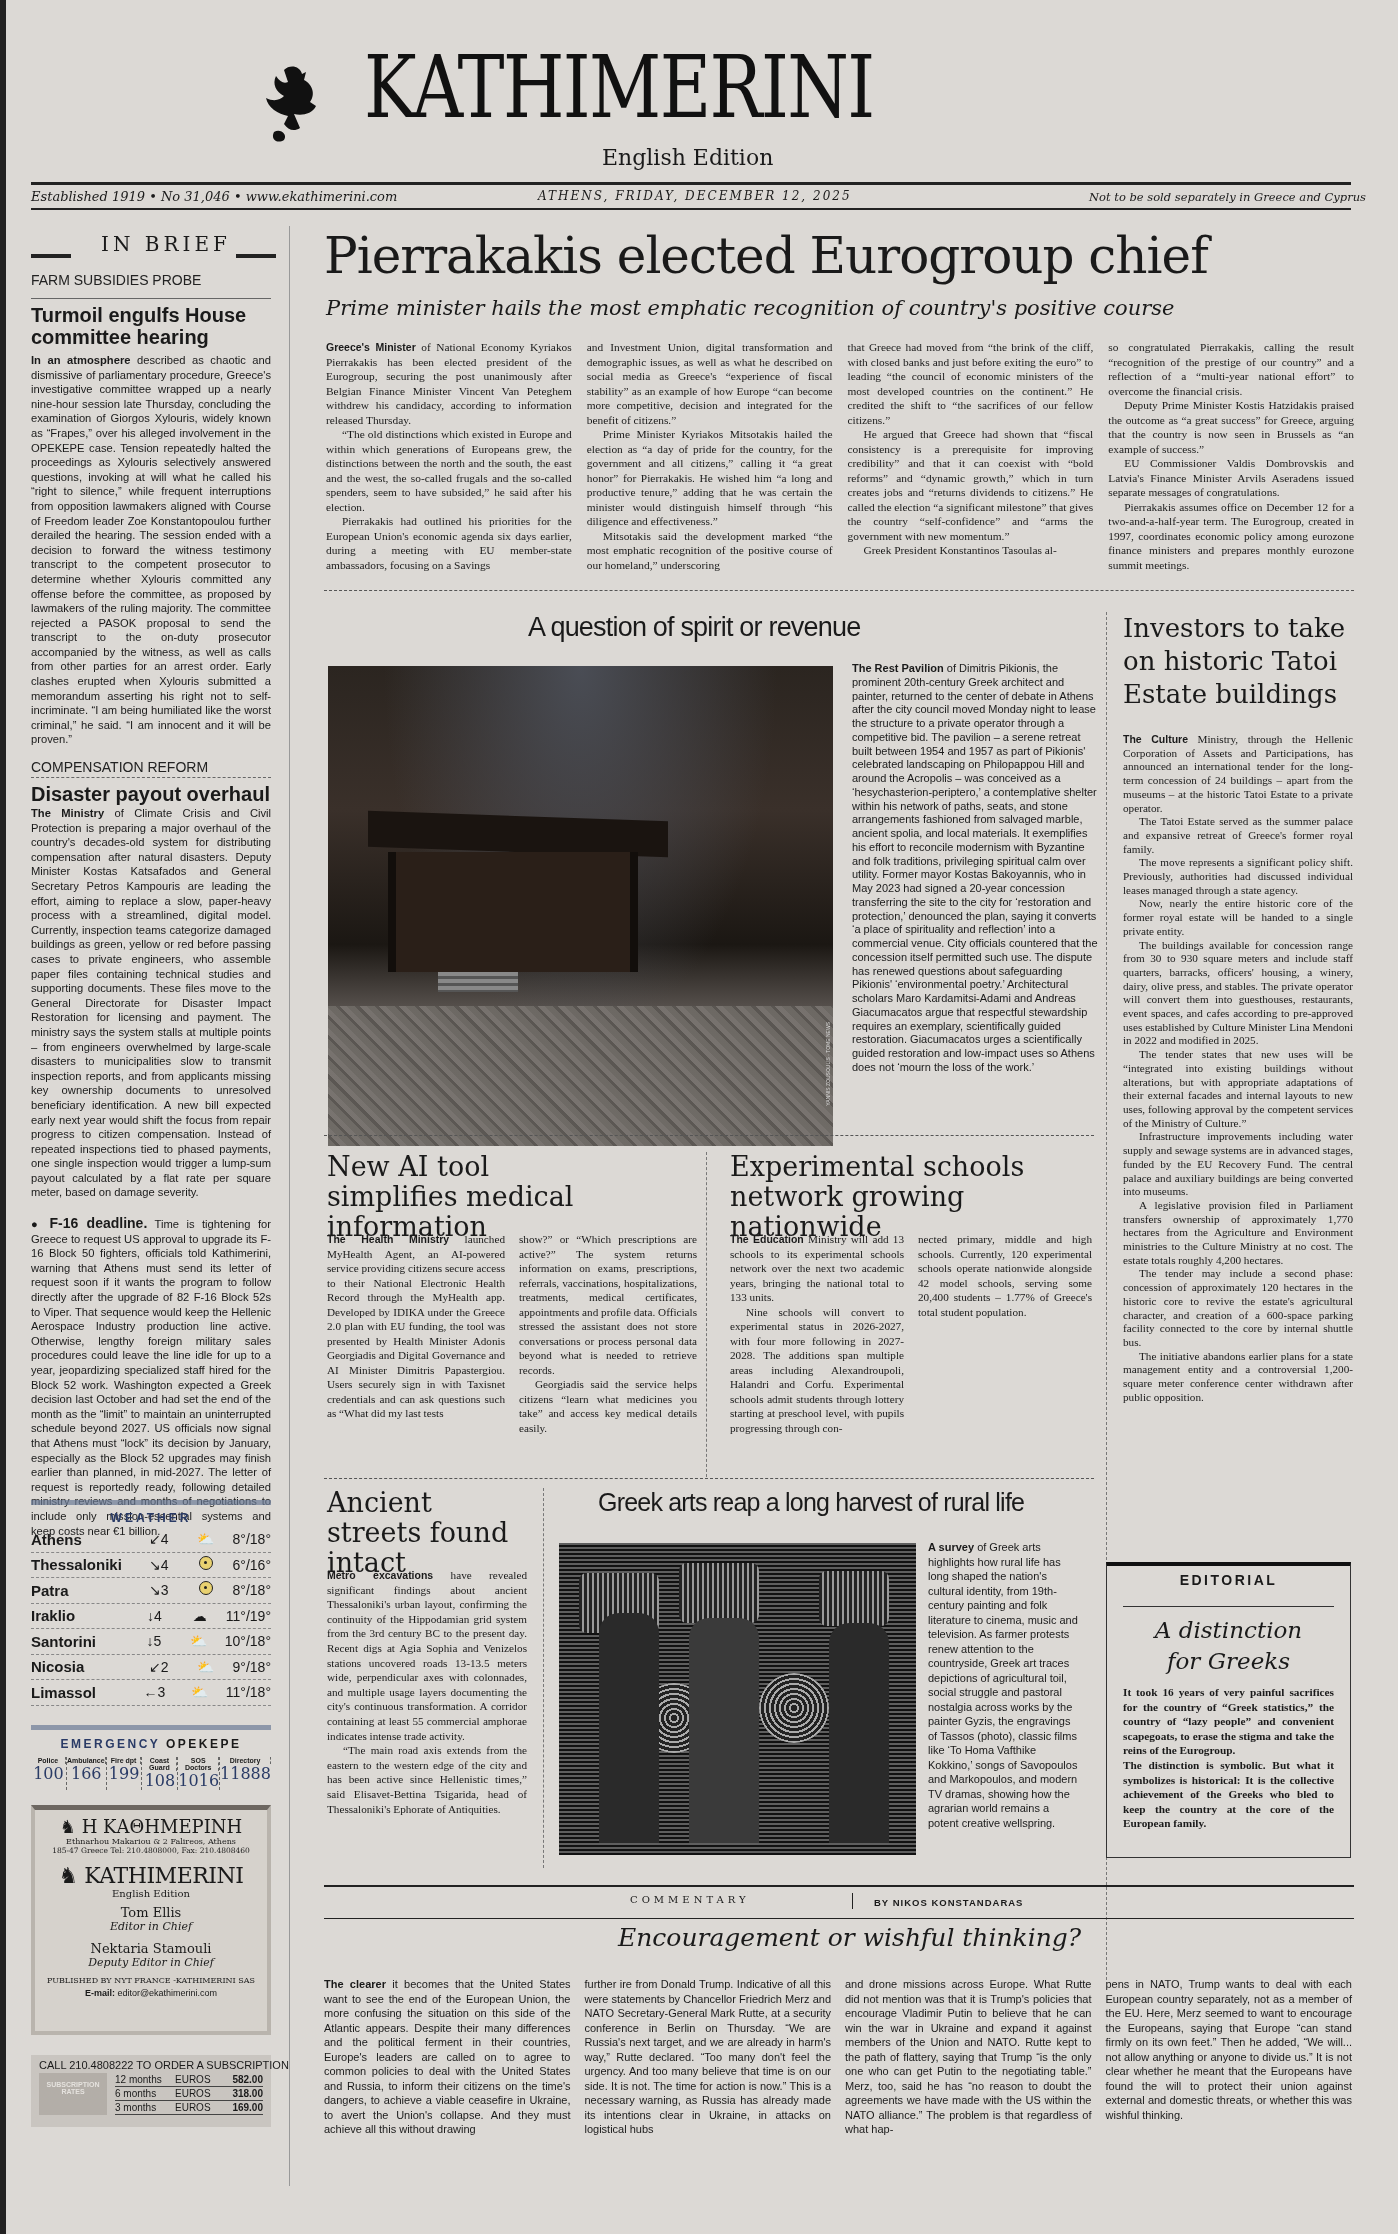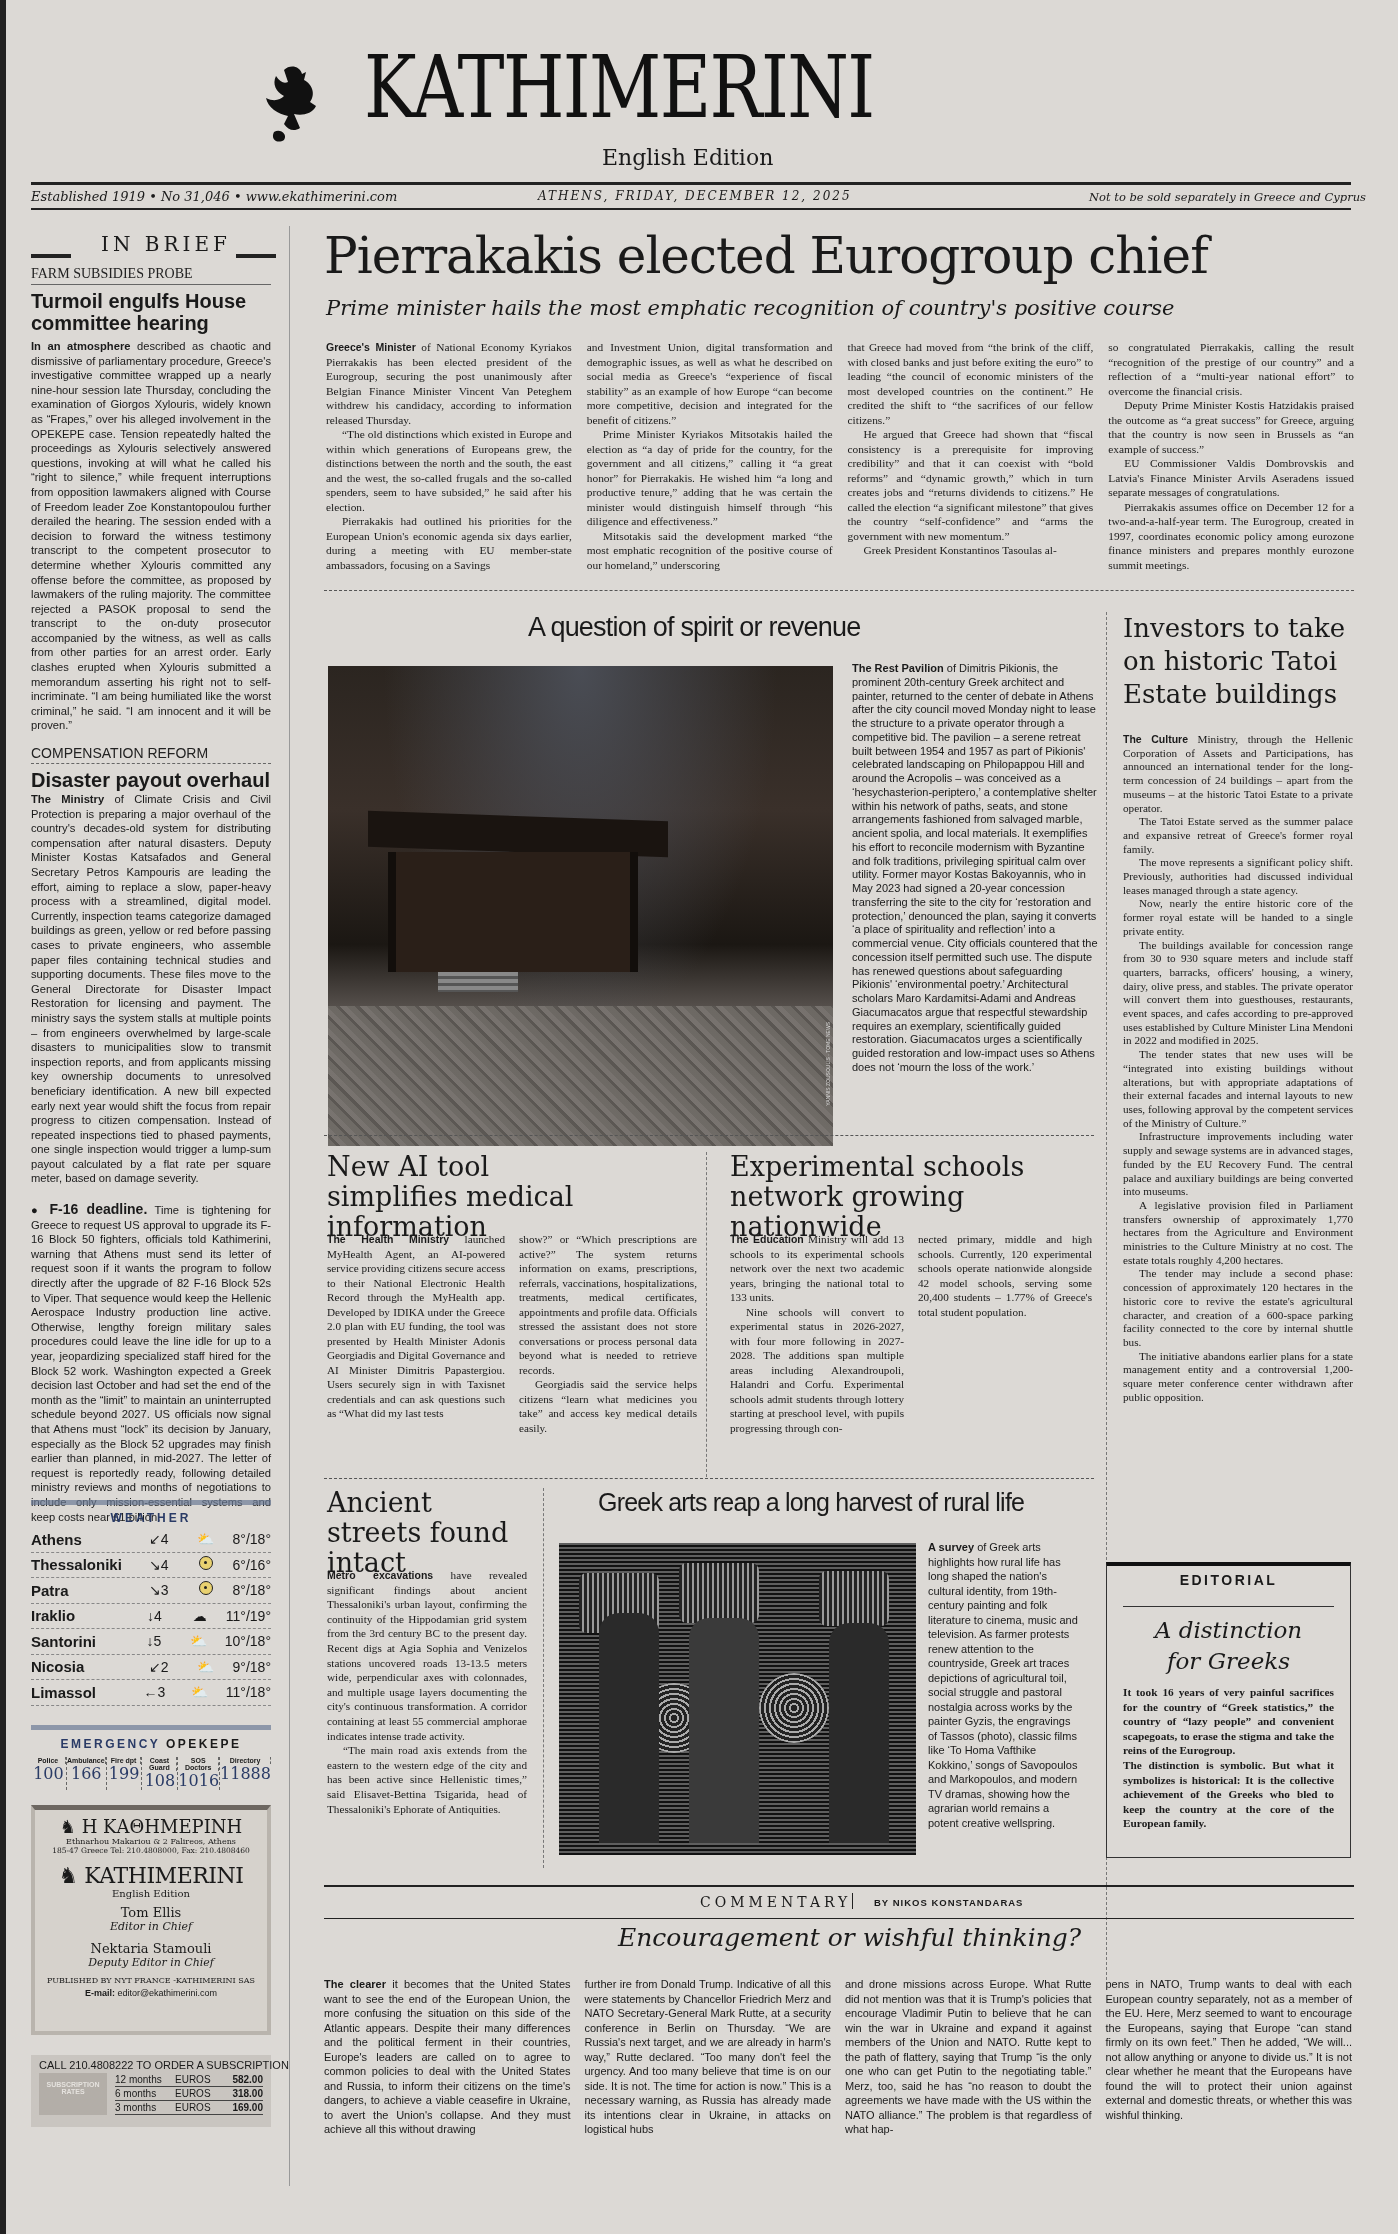--- a/index.html
+++ b/index.html
@@ -53,21 +53,21 @@
     <div class="abs serif" style="left:1083px;top:190px;font-size:11.5px;font-style:italic;">Not to be sold separately in Greece and Cyprus</div>
     <div class="hr" style="left:25px;top:208px;width:1320px;height:1.5px;"></div>
   </div>
 
   <div class="abs" style="left:25px;top:228px;width:240px;">
     <div style="position:relative;height:30px;">
       <div class="hr" style="left:0;top:26px;width:40px;height:4px;position:absolute"></div>
       <div class="hr" style="left:205px;top:26px;width:40px;height:4px;position:absolute"></div>
       <div class="abs serif" style="left:62px;top:4px;font-size:20px;letter-spacing:4px;margin-left:8px;">IN BRIEF</div>
     </div>
-    <div class="colhead" style="margin-top:8px;border-bottom:1px solid #666;padding-bottom:2px;font-family:Liberation Serif, serif;">FARM SUBSIDIES PROBE</div>
+    <div class="colhead" style="margin-top:14px;border-bottom:1px solid #666;padding-bottom:10px;">FARM SUBSIDIES PROBE</div>
     <div class="brief-h" style="margin-top:5px;">Turmoil engulfs House committee hearing</div>
     <p class="txt-sans" style="margin-top:5px;"><span class="lead">In an atmosphere</span> <span>described as chaotic and dismissive of parliamentary procedure, Greece's investigative committee wrapped up a nearly nine-hour session late Thursday, concluding the examination of Giorgos Xylouris, widely known as “Frapes,” over his alleged involvement in the OPEKEPE case. Tension repeatedly halted the proceedings as Xylouris selectively answered questions, invoking at will what he called his “right to silence,” while frequent interruptions from opposition lawmakers aligned with Course of Freedom leader Zoe Konstantopoulou further derailed the hearing. The session ended with a decision to forward the witness testimony transcript to the competent prosecutor to determine whether Xylouris committed any offense before the committee, as proposed by lawmakers of the ruling majority. The committee rejected a PASOK proposal to send the transcript to the on-duty prosecutor accompanied by the witness, as well as calls from other parties for an arrest order. Early clashes erupted when Xylouris submitted a memorandum asserting his right not to self-incriminate. “I am being humiliated like the worst criminal,” he said. “I am innocent and it will be proven.”</span></p>
 
     <div class="colhead" style="margin-top:12px;border-bottom:1px dashed #666;padding-bottom:2px;">COMPENSATION REFORM</div>
     <div class="brief-h" style="margin-top:5px;">Disaster payout overhaul</div>
     <p class="txt-sans" style="margin-top:1px;"><span class="lead">The Ministry</span> <span>of Climate Crisis and Civil Protection is preparing a major overhaul of the country's decades-old system for distributing compensation after natural disasters. Deputy Minister Kostas Katsafados and General Secretary Petros Kampouris are leading the effort, aiming to replace a slow, paper-heavy process with a streamlined, digital model. Currently, inspection teams categorize damaged buildings as green, yellow or red before passing cases to private engineers, who assemble paper files containing technical studies and supporting documents. These files move to the General Directorate for Disaster Impact Restoration for licensing and payment. The ministry says the system stalls at multiple points – from engineers overwhelmed by large-scale disasters to municipalities slow to transmit inspection reports, and from applicants missing key ownership documents to unresolved beneficiary identification. A new bill expected early next year would shift the focus from repair progress to citizen compensation. Instead of repeated inspections tied to phased payments, one single inspection would trigger a lump-sum payout calculated by a flat rate per square meter, based on damage severity.</span></p>
 
     <p class="txt-sans" style="margin-top:16px;"><span>● </span><span class="lead" style="font-size:14px">F-16 deadline.</span> <span>Time is tightening for Greece to request US approval to upgrade its F-16 Block 50 fighters, officials told Kathimerini, warning that Athens must send its letter of request soon if it wants the program to follow directly after the upgrade of 82 F-16 Block 52s to Viper. That sequence would keep the Hellenic Aerospace Industry production line active. Otherwise, lengthy foreign military sales procedures could leave the line idle for up to a year, jeopardizing specialized staff hired for the Block 52 work. Washington expected a Greek decision last October and had set the end of the month as the “limit” to maintain an uninterrupted schedule beyond 2027. US officials now signal that Athens must “lock” its decision by January, especially as the Block 52 upgrades may finish earlier than planned, in mid-2027. The letter of request is reportedly ready, following detailed ministry reviews and months of negotiations to include only mission-essential systems and keep costs near €1 billion.</span></p>
   </div>
 
@@ -292,21 +292,21 @@
   <p class="abs txt-sans" style="left:922px;top:1540px;width:150px;font-size:11px;line-height:14.5px;text-align:left;"><span class="lead">A survey</span> <span>of Greek arts highlights how rural life has long shaped the nation's cultural identity, from 19th-century painting and folk literature to cinema, music and television. As farmer protests renew attention to the countryside, Greek art traces depictions of agricultural toil, social struggle and pastoral nostalgia across works by the painter Gyzis, the engravings of Tassos (photo), classic films like ‘To Homa Vafthike Kokkino,’ songs of Savopoulos and Markopoulos, and modern TV dramas, showing how the agrarian world remains a potent creative wellspring.</span></p>
 
   <div class="abs" style="left:1100px;top:1562px;width:245px;height:296px;border:1px solid #333;border-top:4px solid #111;padding:6px 16px;">
     <div class="sans" style="text-align:center;font-weight:bold;letter-spacing:2.5px;font-size:14px;border-bottom:1px solid #333;padding-bottom:18px;">EDITORIAL</div>
     <div class="serif" style="text-align:center;font-style:italic;font-size:23px;line-height:31px;margin:8px 20px 8px;">A distinction for Greeks</div>
     <p class="txt" style="font-weight:bold;font-size:11.3px;line-height:14.6px;margin-top:8px;">It took 16 years of very painful sacrifices for the country of “Greek statistics,” the country of “lazy people” and convenient scapegoats, to erase the stigma and take the reins of the Eurogroup.</p>
     <p class="txt" style="font-weight:bold;font-size:11.3px;line-height:14.6px;">The distinction is symbolic. But what it symbolizes is historical: It is the collective achievement of the Greeks who bled to keep the country at the core of the European family.</p>
   </div>
 
   <div class="hr" style="left:318px;top:1885px;width:1030px;height:2px;"></div>
-  <div class="abs serif" style="left:694px;top:1894px;font-size:14px;letter-spacing:4px;font-variant:small-caps;">COMMENTARY</div>
+  <div class="abs serif" style="left:624px;top:1894px;font-size:10px;letter-spacing:4px;font-variant:small-caps;">COMMENTARY</div>
   <div class="hr" style="left:846px;top:1893px;width:1px;height:16px;"></div>
   <div class="abs sans" style="left:868px;top:1897px;font-size:9.5px;font-weight:bold;letter-spacing:1px;">BY NIKOS KONSTANDARAS</div>
   <div class="hr" style="left:318px;top:1918px;width:1030px;height:1px;"></div>
   <div class="abs serif" style="left:612px;top:1923px;font-size:25px;font-style:italic;">Encouragement or wishful thinking?</div>
   <div class="abs" style="left:318px;top:1977px;width:1028px;display:grid;grid-template-columns:repeat(4,1fr);column-gap:14px;">
     <div class="txt-sans" style="font-size:11px;line-height:14.5px"><span class="lead">The clearer</span> <span>it becomes that the United States want to see the end of the European Union, the more confusing the situation on this side of the Atlantic appears. Despite their many differences and the political ferment in their countries, Europe's leaders are called on to agree to common policies to deal with the United States and Russia, to inform their citizens on the time's dangers, to achieve a viable ceasefire in Ukraine, to avert the Union's collapse. And they must achieve all this without drawing</span></div>
     <div class="txt-sans" style="font-size:11px;line-height:14.5px">further ire from Donald Trump. Indicative of all this were statements by Chancellor Friedrich Merz and NATO Secretary-General Mark Rutte, at a security conference in Berlin on Thursday. “We are Russia's next target, and we are already in harm's way,” Rutte declared. “Too many don't feel the urgency. And too many believe that time is on our side. It is not. The time for action is now.” This is a necessary warning, as Russia has already made its intentions clear in Ukraine, in attacks on logistical hubs</div>
     <div class="txt-sans" style="font-size:11px;line-height:14.5px">and drone missions across Europe. What Rutte did not mention was that it is Trump's policies that encourage Vladimir Putin to believe that he can win the war in Ukraine and expand it against members of the Union and NATO. Rutte kept to the path of flattery, saying that Trump “is the only one who can get Putin to the negotiating table.” Merz, too, said he has “no reason to doubt the agreements we have made with the US within the NATO alliance.” The problem is that regardless of what hap-</div>
     <div class="txt-sans" style="font-size:11px;line-height:14.5px">pens in NATO, Trump wants to deal with each European country separately, not as a member of the EU. Here, Merz seemed to want to encourage the Europeans, saying that Europe “can stand firmly on its own feet.” Then he added, “We will... not allow anything or anyone to divide us.” It is not clear whether he meant that the Europeans have found the will to protect their union against external and domestic threats, or whether this was wishful thinking.</div>
   </div>

